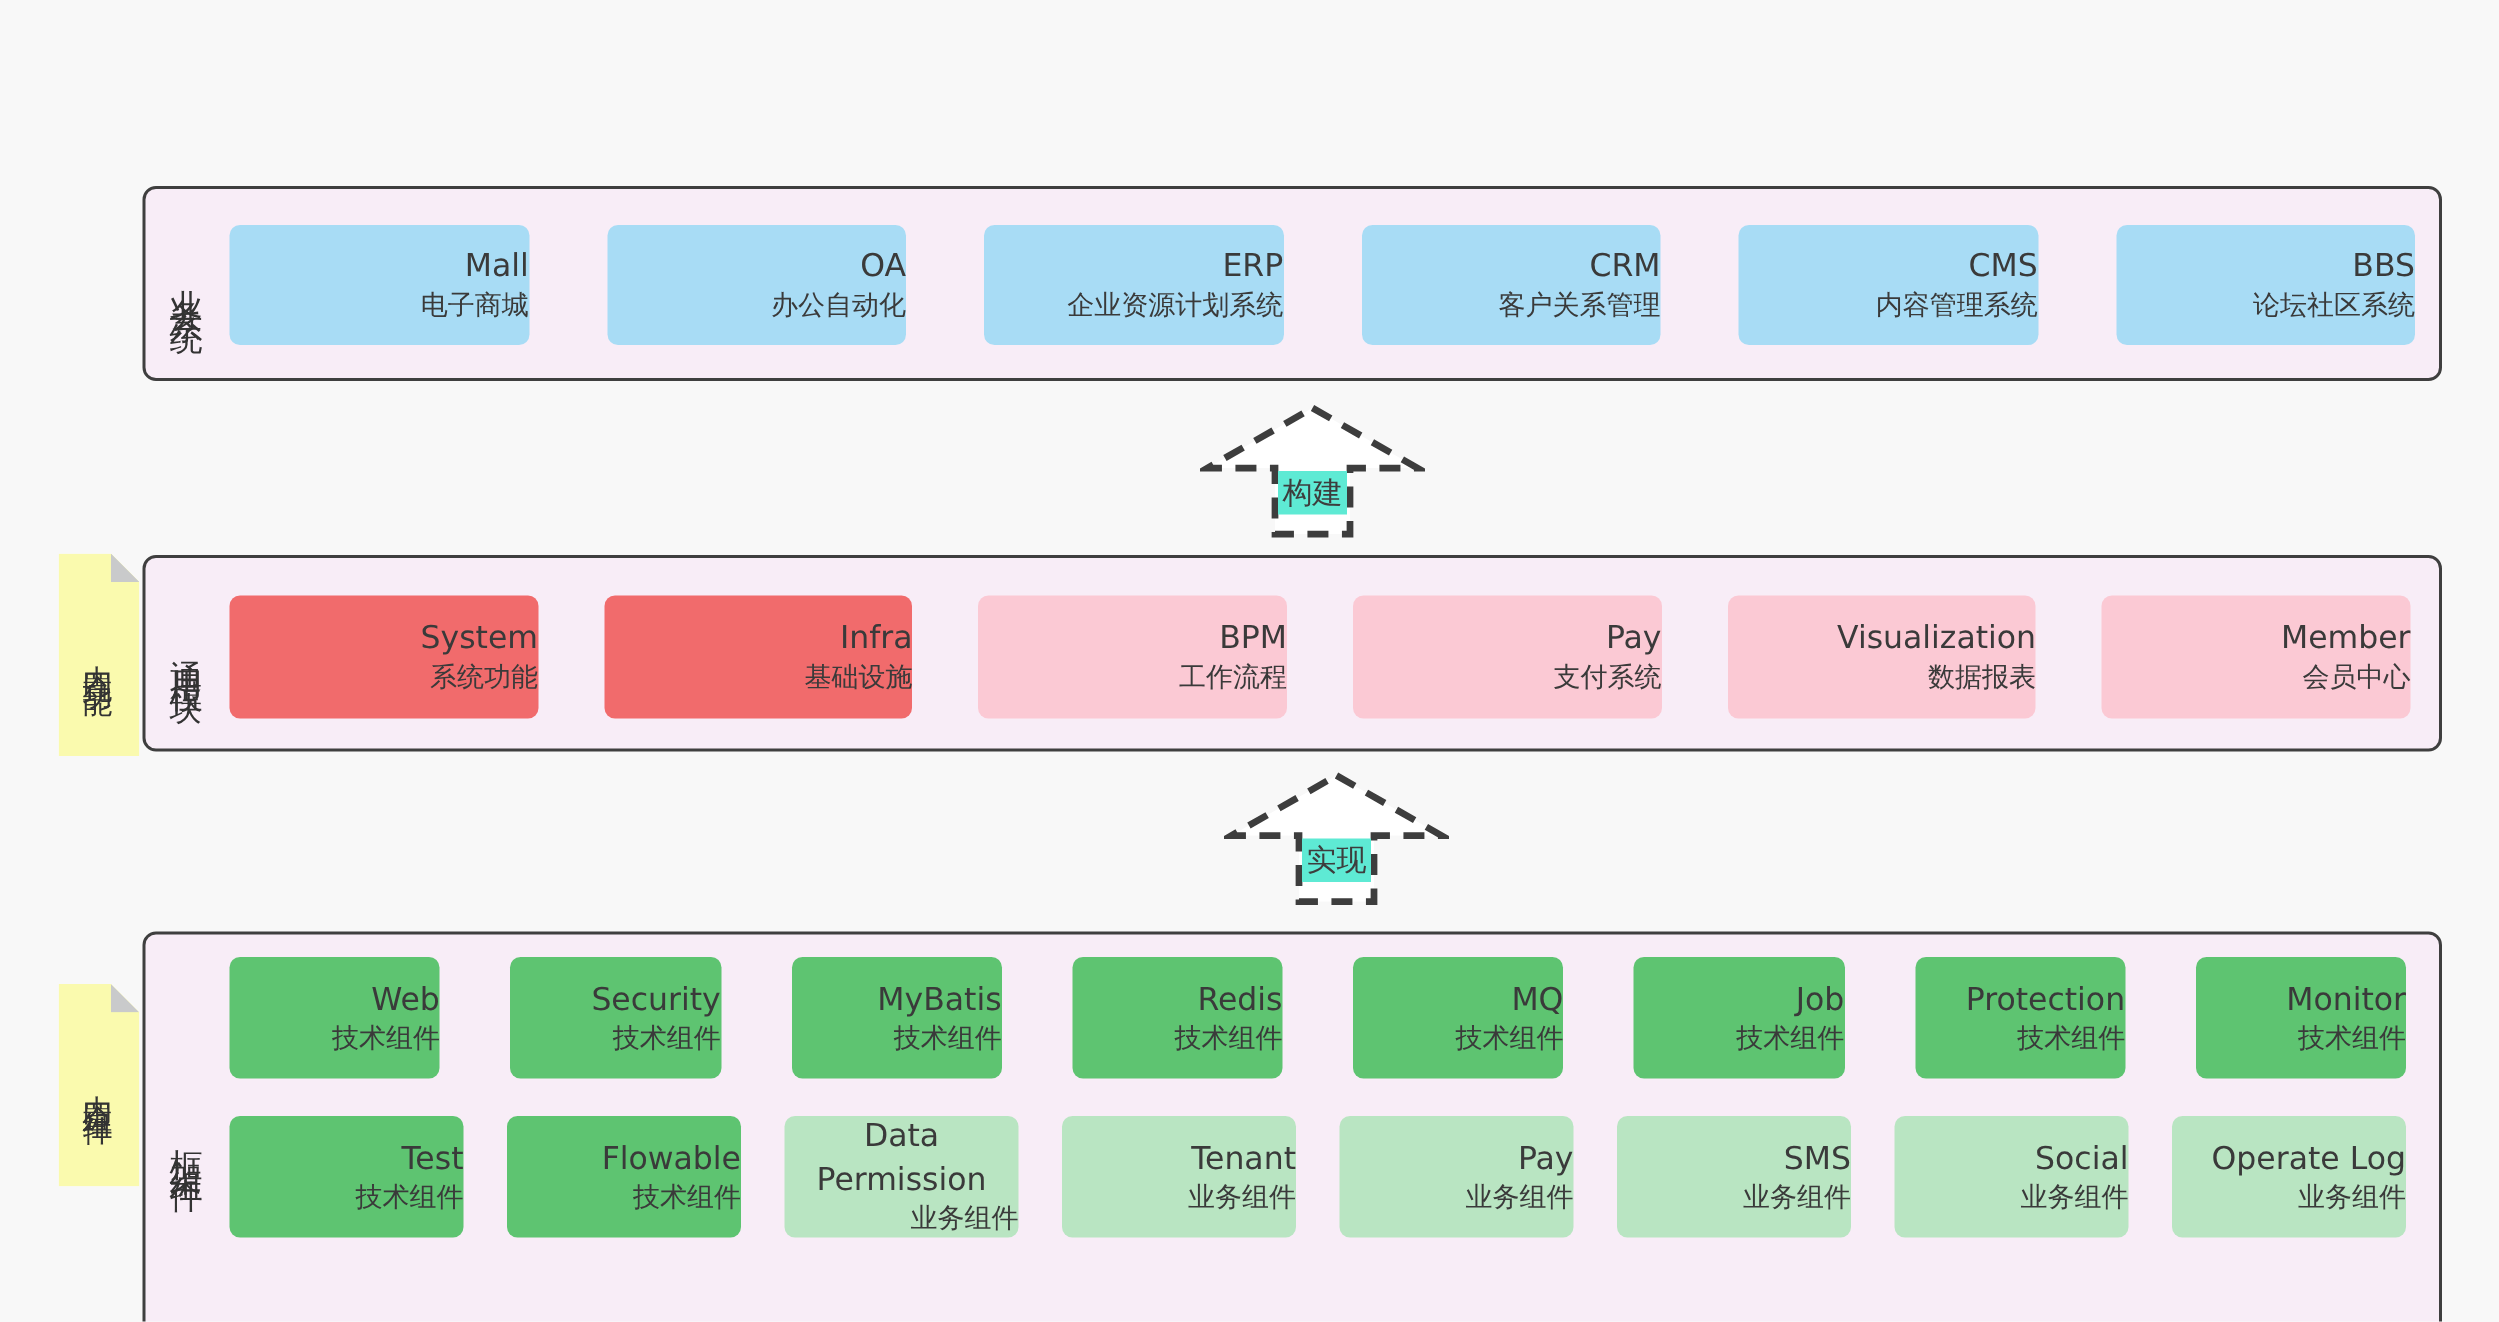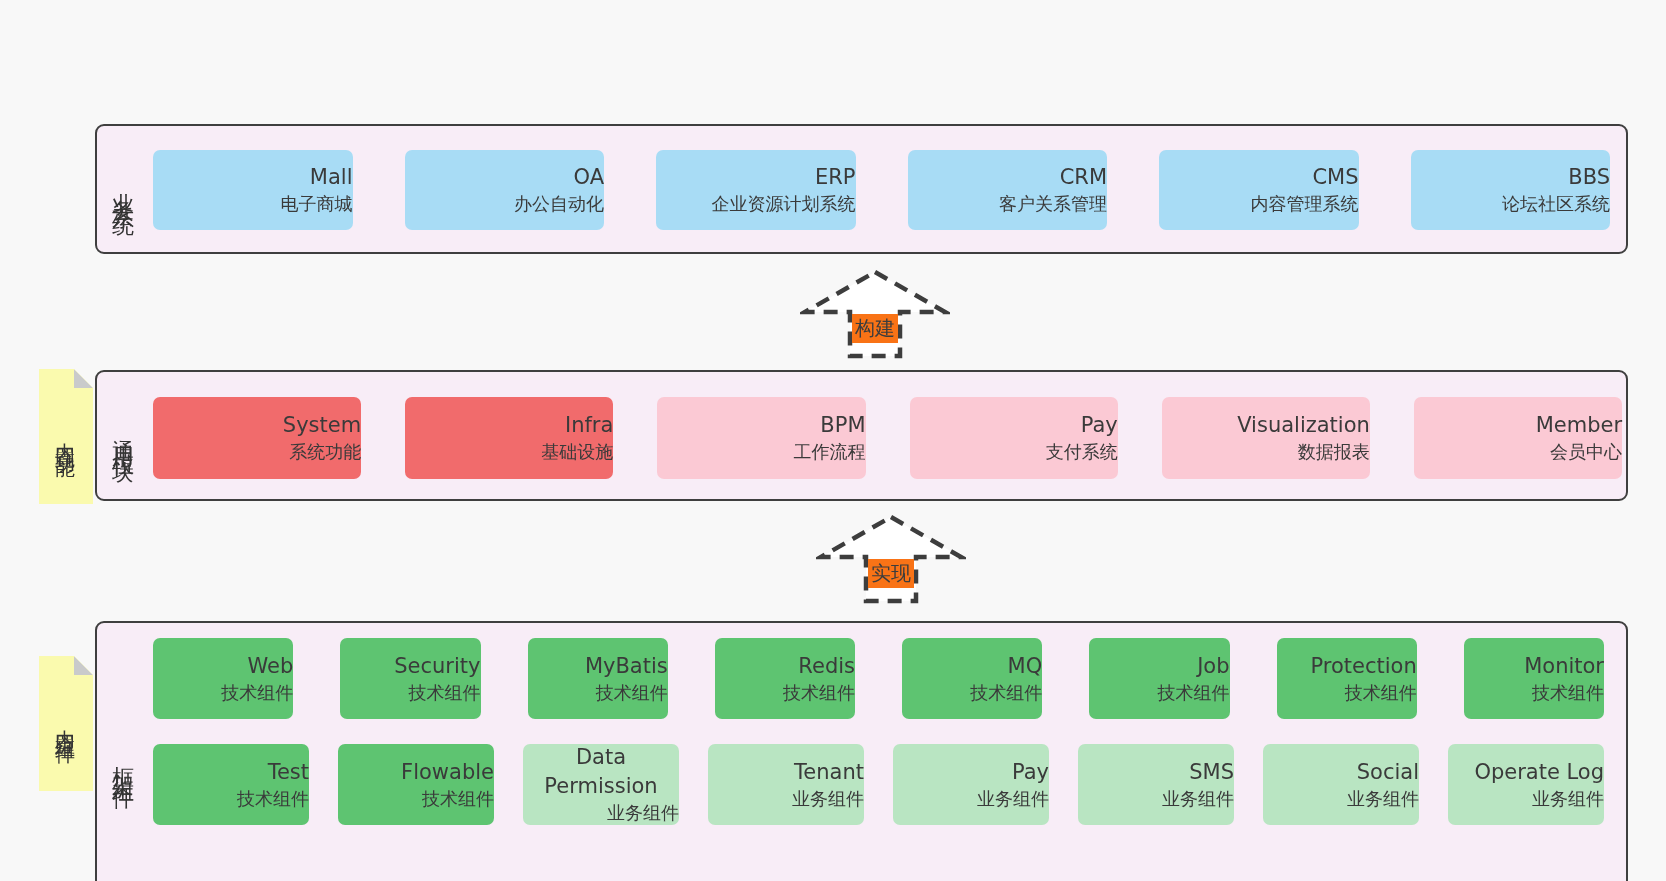--- a/index.html
+++ b/index.html
@@ -46,21 +46,21 @@
   }
   .note-label{
     position:absolute;left:50%;top:50%;transform:translate(-50%,-50%);
     writing-mode:vertical-rl;text-orientation:upright;
     font-size:20px;letter-spacing:5px;color:#333;white-space:nowrap;
   }
   .arrow{position:absolute;width:150px;height:92px;}
   .arrow svg{position:absolute;left:0;top:0;}
   .arrow-label{
     position:absolute;left:50%;top:46px;transform:translateX(-50%);
-    background:#f97316;padding:1px 3px;font-size:20px;color:#3d3d3d;
+    background:#5eead4;padding:1px 3px;font-size:20px;color:#3d3d3d;
     white-space:nowrap;
   }
 </style>
 </head>
 <body>
 
 <div class="section" style="left:95px;top:124px;width:1533px;height:130px;">
   <div class="section-label">业务系统</div>
   <div class="row" style="left:56px;right:16px;top:24px;height:80px;gap:52px;">
     <div class="box blue">
@@ -96,21 +96,21 @@
   </svg>
   <span class="arrow-label">构建</span>
 </div>
 
 <div class="note" style="left:39px;top:369px;width:54px;height:135px;">
   <div class="fold"></div>
   <div class="note-label">内置功能</div>
 </div>
 <div class="section" style="left:95px;top:370px;width:1533px;height:131px;">
   <div class="section-label">通用模块</div>
-  <div class="row" style="left:56px;right:4px;top:25px;height:82px;gap:44px;">
+  <div class="row" style="left:56px;right:19px;top:25px;height:82px;gap:44px;">
     <div class="box red">
       <span class="name">System</span>
       <span class="desc">系统功能</span>
     </div>
     <div class="box red">
       <span class="name">Infra</span>
       <span class="desc">基础设施</span>
     </div>
     <div class="box pink">
       <span class="name">BPM</span>

